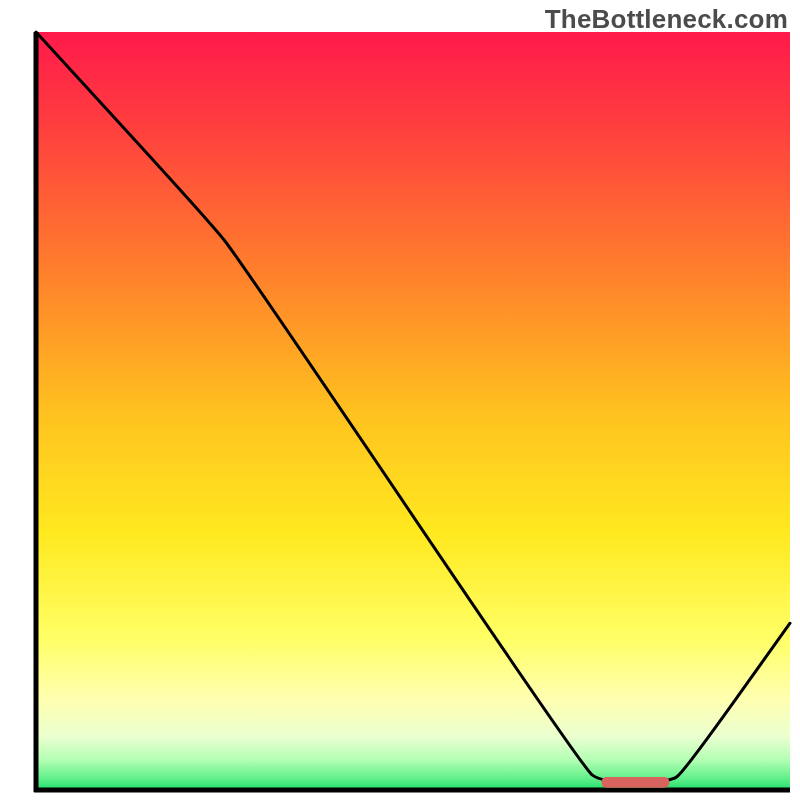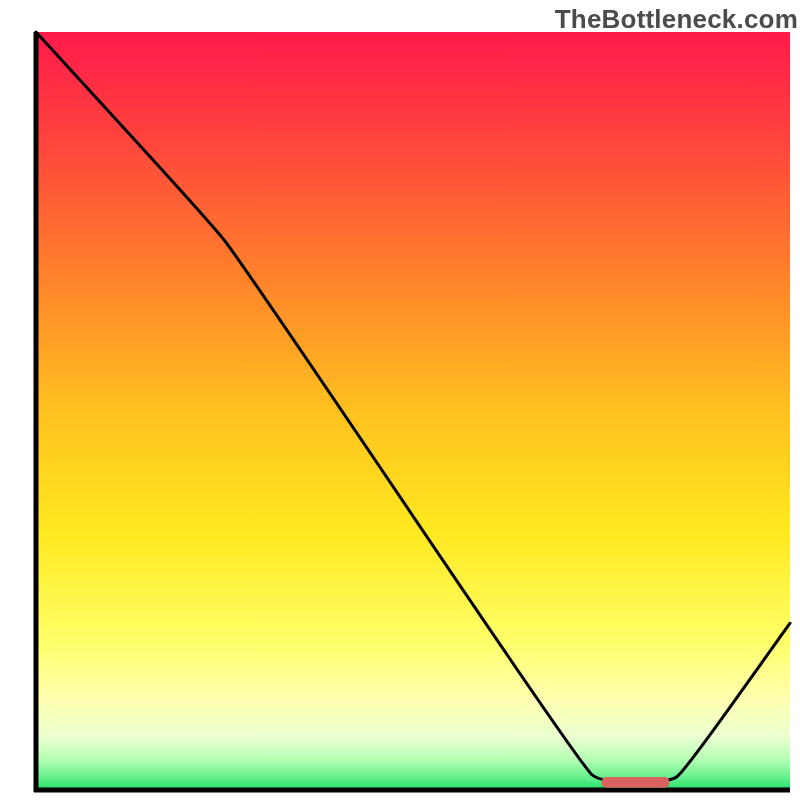--- a/index.html
+++ b/index.html
@@ -12,21 +12,21 @@
     font-family: Arial, Helvetica, sans-serif;
   }
   .chart-container {
     position: relative;
     width: 800px;
     height: 800px;
   }
   .watermark {
     position: absolute;
     top: 4px;
-    right: 2px;
+    right: 12px;
     font-size: 26px;
     font-weight: 600;
     color: #4b4b4b;
     letter-spacing: 0.2px;
     z-index: 10;
   }
   svg.plot {
     position: absolute;
     top: 0;
     left: 0;

